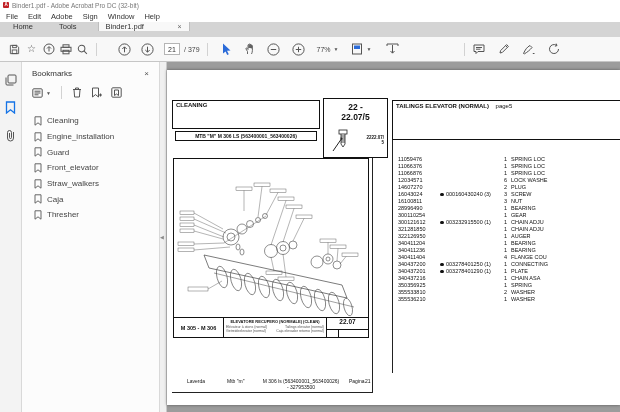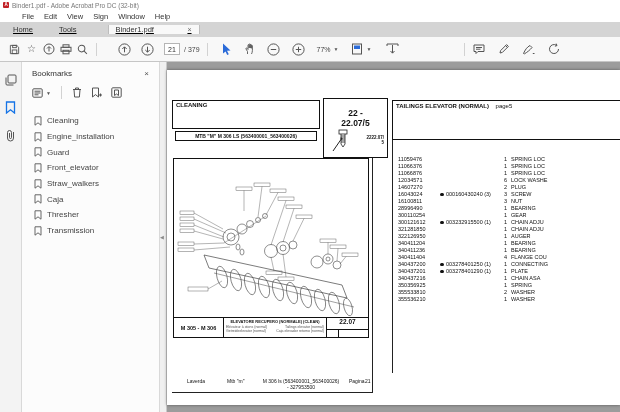--- a/index.html
+++ b/index.html
@@ -4,27 +4,27 @@
 <style>
   * { box-sizing: border-box; margin: 0; padding: 0; }
   html,body { width:620px; height:412px; overflow:hidden;
     font-family:"Liberation Sans", sans-serif; background:#fff; }
 
   
   .titlebar { height:10px; display:flex; align-items:center; gap:3px;
     padding-left:3px; background:#fff; font-size:6.5px; color:#777; }
   .acrobat-logo { width:6px; height:6px; background:#c11f25; border-radius:1px;
     color:#fff; font-size:4.5px; line-height:6px; text-align:center; font-weight:bold; }
-  .menubar { height:12px; display:flex; align-items:center; padding-left:17px;
+  .menubar { height:12px; display:flex; align-items:center; padding-left:1px;
     background:#fff; font-size:7.5px; color:#333; }
   .menu-item { padding:0 5px; }
-  .tabbar { height:15px; background:#d4d4d4; display:flex; align-items:center;text-decoration:underline; }
+  .tabbar { height:15px; background:#d4d4d4; display:flex; align-items:flex-start; }
   .tab { font-size:7.5px; color:#333; padding:0 13px; display:flex; align-items:center; }
   .tab.doc { background:#f8f8f8; width:92px; justify-content:space-between;
-    padding:0 7px; margin-left:18px; border-left:1px solid #bdbdbd; border-right:1px solid #bdbdbd; }
+    padding:0 7px; margin-left:8px; border-left:1px solid #bdbdbd; border-right:1px solid #bdbdbd; }
   .tab-close { color:#666; font-size:7px; }
 
   .toolbar { height:25px; background:#f8f8f8; border-bottom:1px solid #c6c6c6;
     display:flex; align-items:center; padding:0 6px; }
   .tbtn { width:17px; height:17px; display:flex; align-items:center;
     justify-content:center; border-radius:2px; }
   .tbtn svg { display:block; }
   .tsep { width:1px; height:13px; background:#d2d2d2; margin:0 5px; }
   .page-field { width:16px; height:12px; border:1px solid #b5b5b5; background:#fff;
     font-size:7px; color:#333; display:flex; align-items:center; justify-content:center; margin:0 2px; }
@@ -55,21 +55,21 @@
     background:#fff; box-shadow:0 0 3px rgba(0,0,0,.45); color:#111; }
 
   
   .box-cleaning { position:absolute; left:5px; top:30px; width:148px; height:29px;
     border:1.5px solid #111; font-size:6px; font-weight:bold; padding:1px 3px; }
   .bar-model { position:absolute; left:8px; top:61px; width:142px; height:10px;
     border:1px solid #111; font-size:5px; font-weight:bold; text-align:center; line-height:8.5px; }
   .box-ref { position:absolute; left:156px; top:28px; width:65px; height:60px;
     border:1.5px solid #111; text-align:center; }
   .ref-l1,.ref-l2 { font-size:8.5px; font-weight:bold; line-height:10px; }
-  .ref-l1 { margin-top:9px; }
+  .ref-l1 { margin-top:3px; }
   .ref-screw { position:absolute; left:8px; top:30px; }
   .ref-small { position:absolute; right:3px; top:36px; font-size:4.5px; font-weight:bold;
     text-align:right; line-height:5px; }
   .box-tailings { position:absolute; left:225px; top:30px; width:228px; height:40px;
     border:1.5px solid #111; border-right:none; font-size:6px; padding:2px 3px; }
   .box-tailings b { font-weight:bold; }
   .vline { position:absolute; width:1px; background:#222; }
   .hline { position:absolute; height:1px; background:#222; }
 
   
@@ -113,21 +113,21 @@
 <body>
 
 <div class="titlebar">
   <span class="acrobat-logo">A</span>
   <span>Binder1.pdf - Adobe Acrobat Pro DC (32-bit)</span>
 </div>
 
 <div class="menubar" id="menubar">
     <span class="menu-item">File</span>
     <span class="menu-item">Edit</span>
-    <span class="menu-item">View</span>
+    <span class="menu-item">Adobe</span>
     <span class="menu-item">Sign</span>
     <span class="menu-item">Window</span>
     <span class="menu-item">Help</span>
   </div>
 
 <div class="tabbar">
   <div class="tab">Home</div>
   <div class="tab">Tools</div>
   <div class="tab doc">
     <span>Binder1.pdf</span>
@@ -323,26 +323,20 @@
           <svg width="8" height="10" viewBox="0 0 8 10" fill="none" stroke="#666" stroke-width="1">
             <path d="M1 0.8 H7 V9.2 L4 6.8 L1 9.2 Z"></path>
           </svg>
           <span>Caja</span>
         </div>
         <div class="bm-item">
           <svg width="8" height="10" viewBox="0 0 8 10" fill="none" stroke="#666" stroke-width="1">
             <path d="M1 0.8 H7 V9.2 L4 6.8 L1 9.2 Z"></path>
           </svg>
           <span>Thresher</span>
-        </div>
-        <div class="bm-item">
-          <svg width="8" height="10" viewBox="0 0 8 10" fill="none" stroke="#666" stroke-width="1">
-            <path d="M1 0.8 H7 V9.2 L4 6.8 L1 9.2 Z"></path>
-          </svg>
-          <span>Transmission</span>
         </div>
       </div>
   </div>
 
   <div class="splitter">
     <span class="splitter-arrow">◀</span>
   </div>
 
   <div class="docarea">
     <div class="page">

